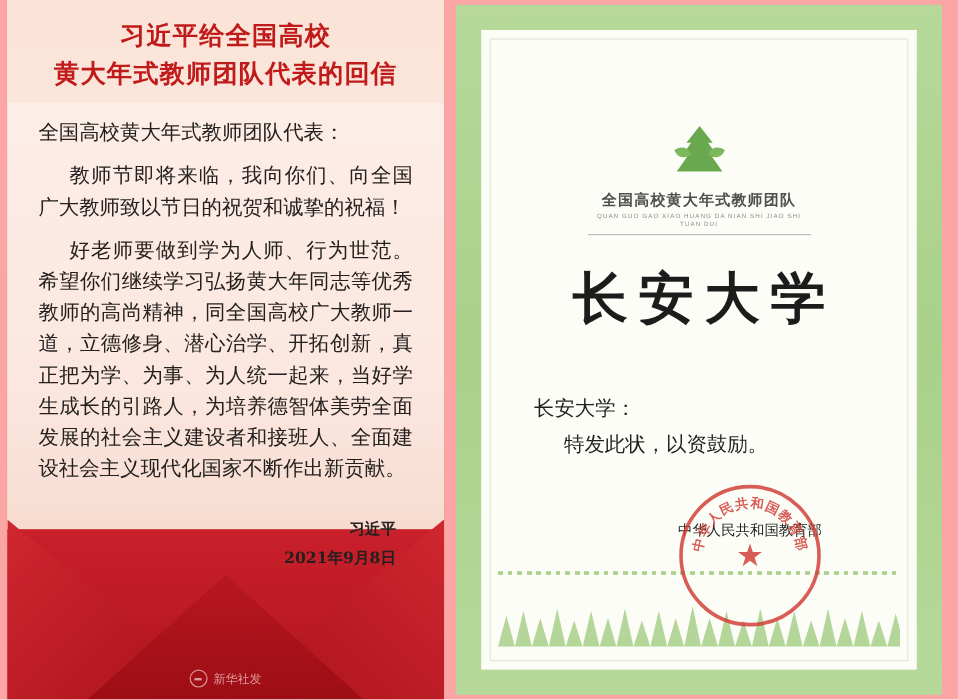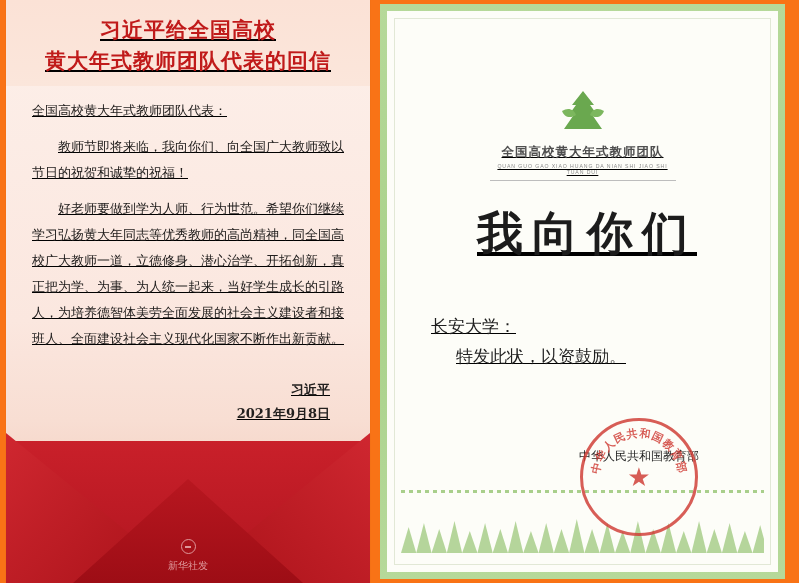--- a/index.html
+++ b/index.html
@@ -12,22 +12,21 @@
     height: 583px;
     font-family: "Liberation Sans", sans-serif;
     overflow: hidden;
   }
   .page {
     position: relative;
     width: 799px;
     height: 583px;
     display: flex;
     gap: 10px;
-    background: #f97316;
-    text-decoration: underline;
+    background: #fca5a5;
   }
 
   
   .letter {
     position: relative;
     width: 364px;
     height: 583px;
     margin-left: 6px;
     background: linear-gradient(180deg, #fdf0ea 0%, #fbe7df 55%, #f8ded3 72%, #f6d8cb 78%);
     overflow: hidden;
@@ -52,21 +51,21 @@
     z-index: 3;
   }
   .letter-title .l2 { display: block; }
 
   .letter-body {
     position: relative;
     z-index: 3;
     margin: 22px 26px 0 26px;
     color: #23201f;
     font-family: "DejaVu Serif", serif;
-    font-size: 13px;
+    font-size: 17px;
     line-height: 26px;
     text-align: justify;
   }
   .letter-body p { margin: 0 0 10px 0; }
   .letter-body p.indent { text-indent: 26px; }
 
   .signature {
     position: relative;
     z-index: 3;
     margin: 26px 40px 0 0;
@@ -120,21 +119,20 @@
     transform: translateX(-50%);
     bottom: 10px;
     z-index: 5;
     display: flex;
     align-items: center;
     gap: 5px;
     color: #e8aeb0;
     font-size: 10px;
     font-family: "DejaVu Serif", serif;
     opacity: 0.85;
-    flex-direction: column;
   }
   .wm-logo {
     width: 13px; height: 13px;
     border: 1.4px solid #e8aeb0;
     border-radius: 50%;
     position: relative;
   }
   .wm-logo::after {
     content: "";
     position: absolute;
@@ -143,21 +141,21 @@
     background: #e8aeb0;
   }
 
   
   .cert-outer {
     position: relative;
     width: 405px;
     height: 575px;
     margin-top: 4px;
     background: linear-gradient(180deg, #b6d99a 0%, #a9d18a 50%, #b6d99a 100%);
-    padding: 7px;
+    padding: 21px;
     box-sizing: border-box;
   }
   .cert {
     position: relative;
     width: 100%;
     height: 100%;
     background: #fdfdf8;
     overflow: hidden;
   }
   .cert-inner-border {
@@ -324,21 +322,21 @@
         <svg class="bamboo" viewBox="0 0 74 46">
           <path d="M37 2 L48 16 L44 16 L52 27 L47 27 L56 40 L18 40 L27 27 L22 27 L30 16 L26 16 Z" fill="#6aa84f"></path>
           <path d="M16 22 C22 18 28 20 30 26 C24 30 18 28 16 22 Z" fill="#7cb75e"></path>
           <path d="M58 22 C52 18 46 20 44 26 C50 30 56 28 58 22 Z" fill="#7cb75e"></path>
         </svg>
         <div class="logo-cn">全国高校黄大年式教师团队</div>
         <div class="logo-py">QUAN GUO GAO XIAO HUANG DA NIAN SHI JIAO SHI TUAN DUI</div>
         <div class="logo-rule"></div>
       </div>
 
-      <div class="cert-title">我向你们</div>
+      <div class="cert-title">长安大学</div>
 
       <div class="cert-body">
         <p>长安大学：</p>
         <p class="ind">特发此状，以资鼓励。</p>
       </div>
 
       <div class="seal-area">
         <div class="seal-text">中华人民共和国教育部</div>
         <div class="seal">
           <svg class="seal-arc" viewBox="0 0 112 112">

